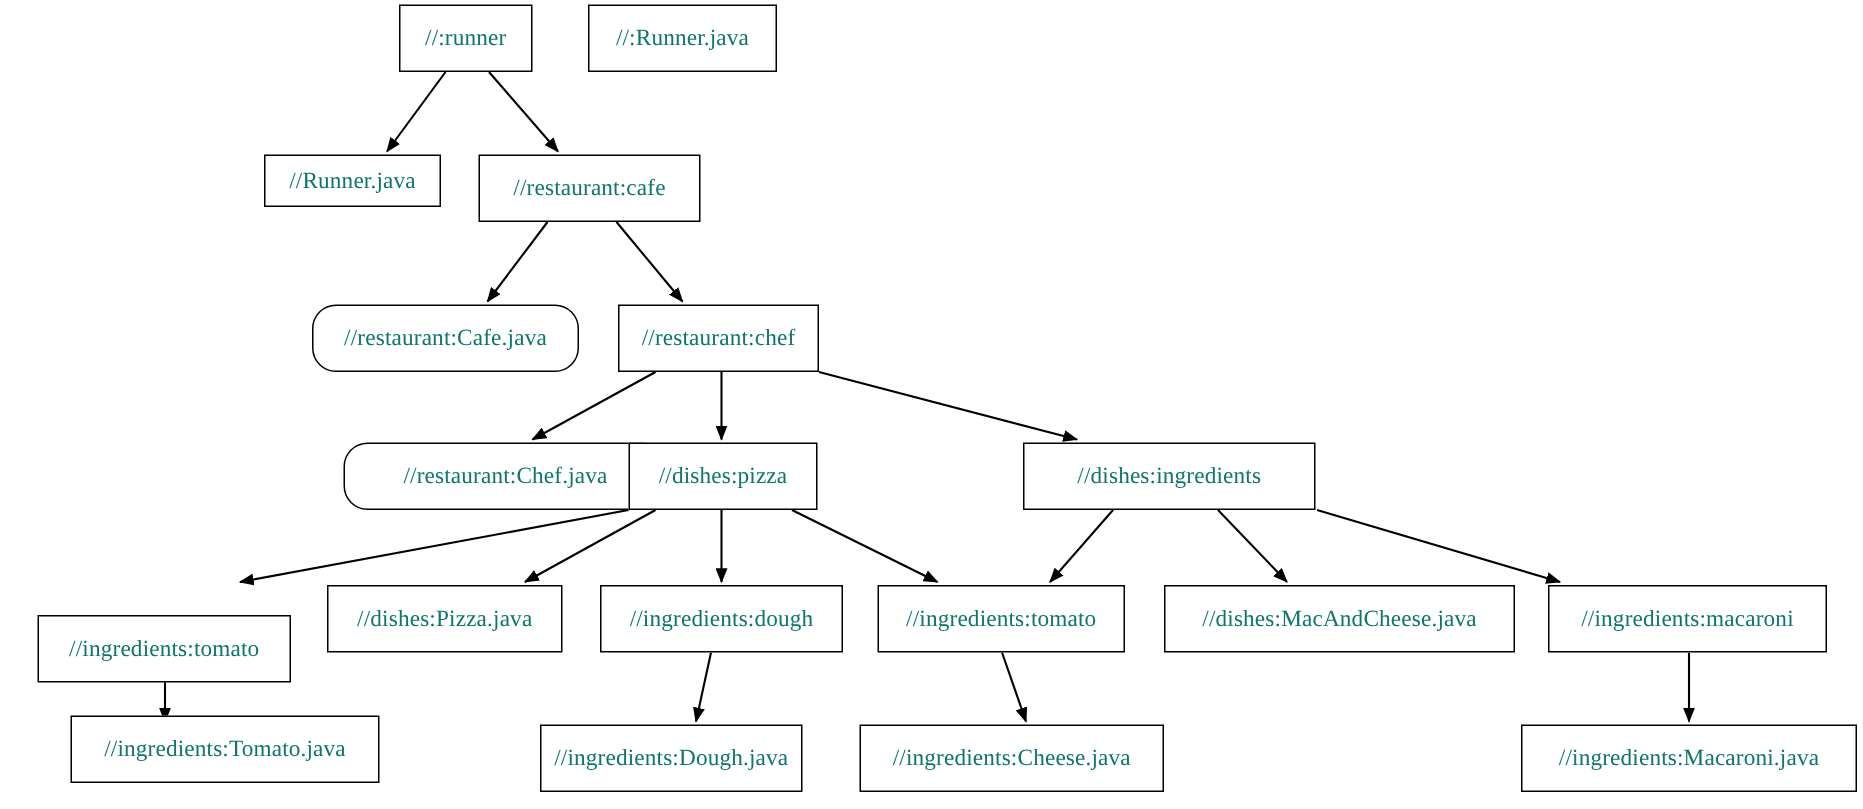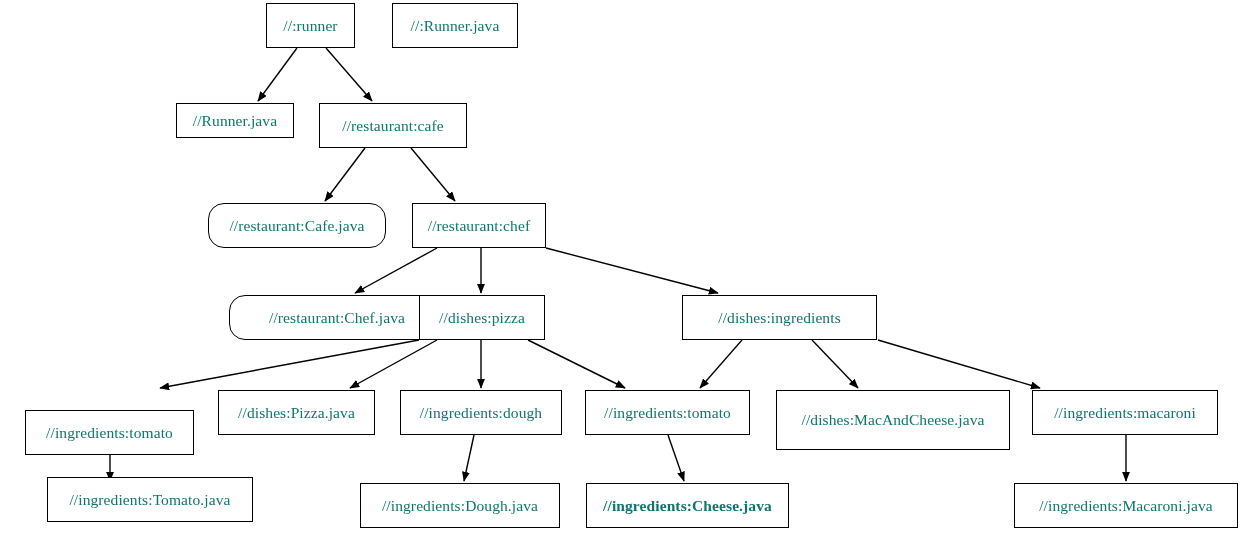--- a/index.html
+++ b/index.html
@@ -111,32 +111,32 @@
       </div>
       <div class="graph-node" style="left: 218px; top: 390px; width: 157px; height: 45px; border-color: rgb(0, 0, 0); background: rgb(255, 255, 255);">
         <span class="node-label">//dishes:Pizza.java</span>
       </div>
       <div class="graph-node" style="left: 400px; top: 390px; width: 162px; height: 45px; border-color: rgb(0, 0, 0); background: rgb(255, 255, 255);">
         <span class="node-label">//ingredients:dough</span>
       </div>
       <div class="graph-node" style="left: 585px; top: 390px; width: 165px; height: 45px; border-color: rgb(0, 0, 0); background: rgb(255, 255, 255);">
         <span class="node-label">//ingredients:tomato</span>
       </div>
-      <div class="graph-node" style="left: 776px; top: 390px; width: 234px; height: 60px; border-color: rgb(0, 0, 0); background: rgb(255, 255, 255);">
+      <div class="graph-node" style="left: 776px; top: 390px; width: 234px; height: 45px; border-color: rgb(0, 0, 0); background: rgb(255, 255, 255);">
         <span class="node-label">//dishes:MacAndCheese.java</span>
       </div>
       <div class="graph-node" style="left: 1032px; top: 390px; width: 186px; height: 45px; border-color: rgb(0, 0, 0); background: rgb(255, 255, 255);">
         <span class="node-label">//ingredients:macaroni</span>
       </div>
       <div class="graph-node" style="left: 5px; top: 477px; width: 206px; height: 45px; border-color: rgb(0, 0, 0); background: rgb(255, 255, 255); margin-left: 42px;">
         <span class="node-label">//ingredients:Tomato.java</span>
       </div>
-      <div class="graph-node" style="left: 360px; top: 483px; width: 200px; height: 45px; border-color: rgb(0, 0, 0); background: rgb(255, 255, 255);">
+      <div class="graph-node" style="left: 360px; top: 483px; width: 175px; height: 45px; border-color: rgb(0, 0, 0); background: rgb(255, 255, 255);">
         <span class="node-label">//ingredients:Dough.java</span>
       </div>
-      <div class="graph-node" style="left: 586px; top: 483px; width: 203px; height: 45px; border-color: rgb(0, 0, 0); background: rgb(255, 255, 255); font-weight: bold;">
+      <div class="graph-node" style="left: 573px; top: 483px; width: 203px; height: 45px; border-color: rgb(0, 0, 0); background: rgb(255, 255, 255);">
         <span class="node-label">//ingredients:Cheese.java</span>
       </div>
       <div class="graph-node" style="left: 1014px; top: 483px; width: 224px; height: 45px; border-color: rgb(0, 0, 0); background: rgb(255, 255, 255);">
         <span class="node-label">//ingredients:Macaroni.java</span>
       </div>
     </div>
 </div>
 
 </body></html>

